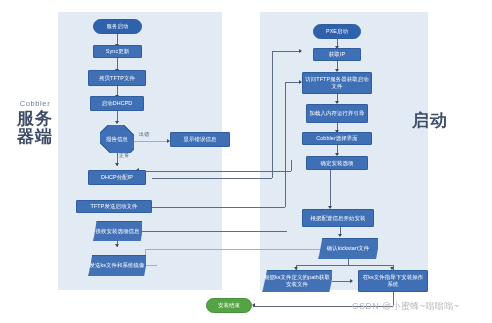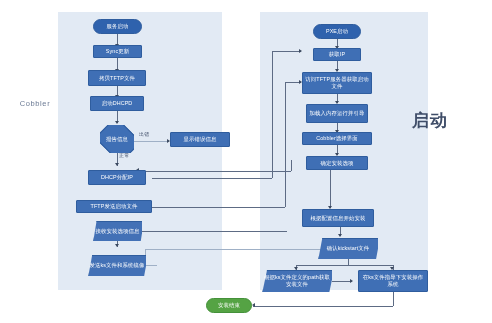--- a/index.html
+++ b/index.html
@@ -78,20 +78,21 @@
 </head>
 <body>
 
 <div id="stage">
 
   <div class="panel" id="panel-left"></div>
   <div class="panel" id="panel-right"></div>
 
   <div class="side-caption" id="caption-left">
     <div class="cap-en">Cobbler</div>
+    <div class="cap-cn">服务器端</div>
   </div>
   <div class="side-caption" id="caption-right">
     <div class="cap-cn">启动</div>
   </div>
 
   <div class="ln lnv" style="left:117px;top:33px;height:13px;"></div>
   <div class="arw arw-d" style="left:114.6px;top:44px;"></div>
 
   <div class="ln lnv" style="left:117px;top:58px;height:13px;"></div>
   <div class="arw arw-d" style="left:114.6px;top:69px;"></div>
@@ -251,14 +252,15 @@
   </div>
 
   <div class="node proc" style="left:358px;top:270px;width:70px;height:22px;">
     <span>在ks文件指导下安装操作系统</span>
   </div>
 
   <div class="node end" style="left:206px;top:298px;width:46px;height:15px;">
     <span>安装结束</span>
   </div>
 
+  <div id="watermark">CSDN @小蜜蜂~嗡嗡嗡~</div>
 
 </div>
 
 </body></html>

